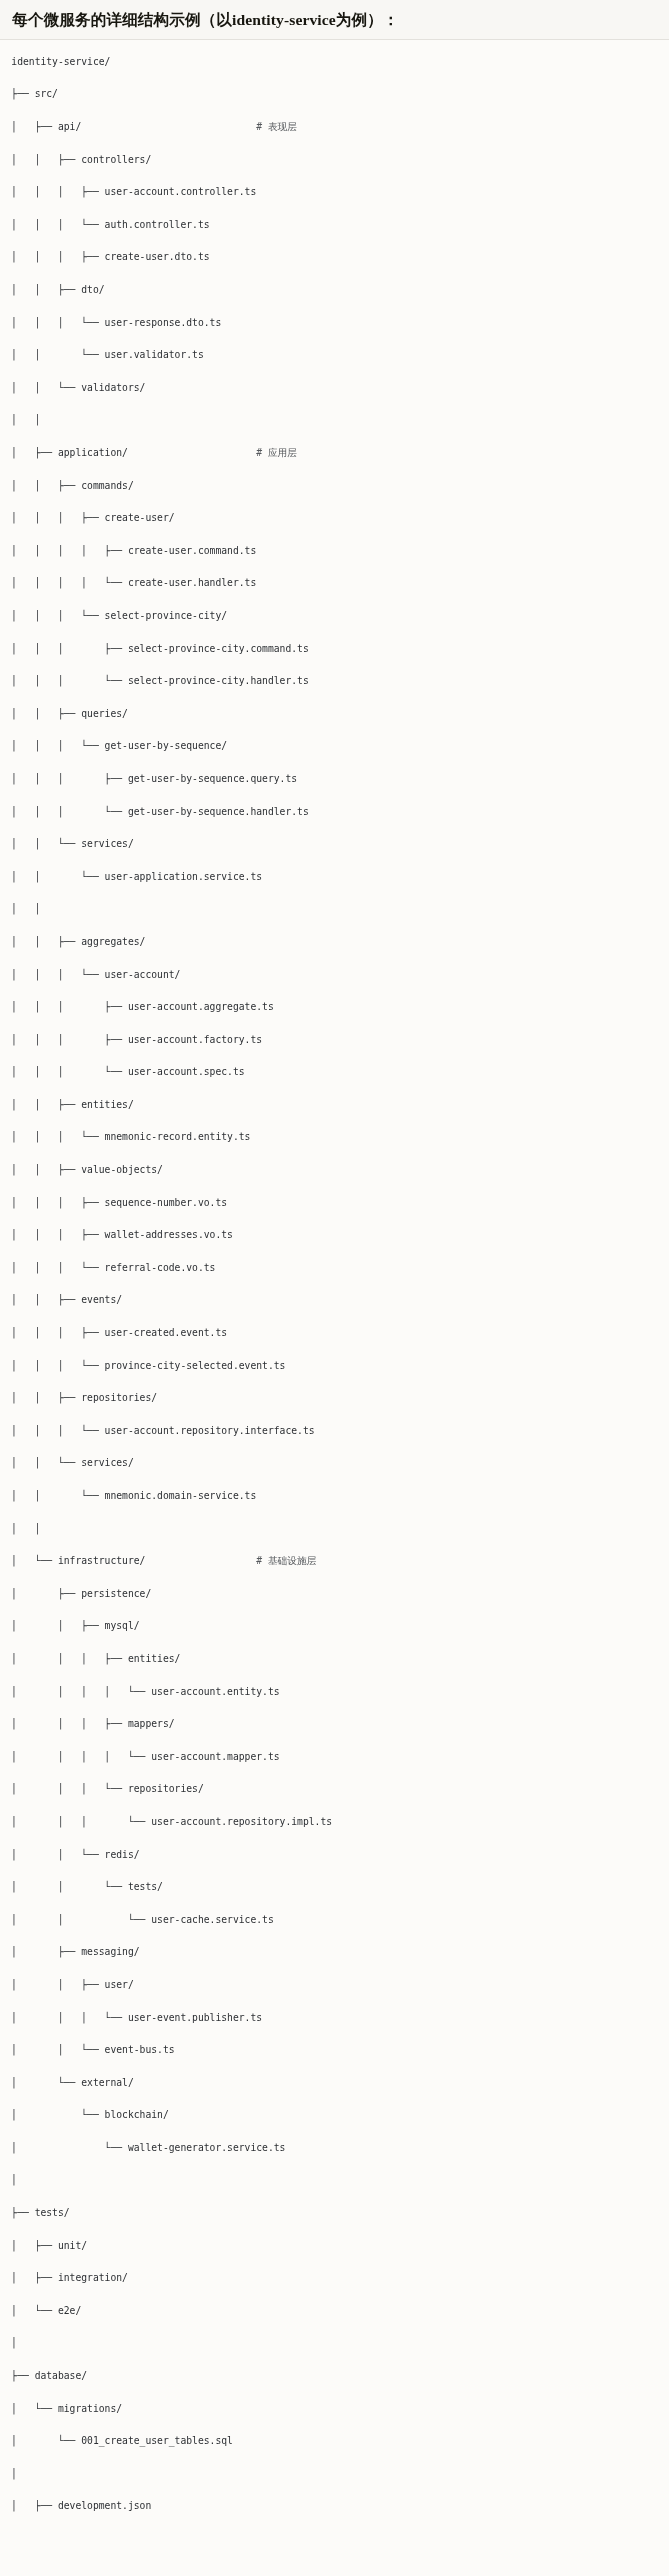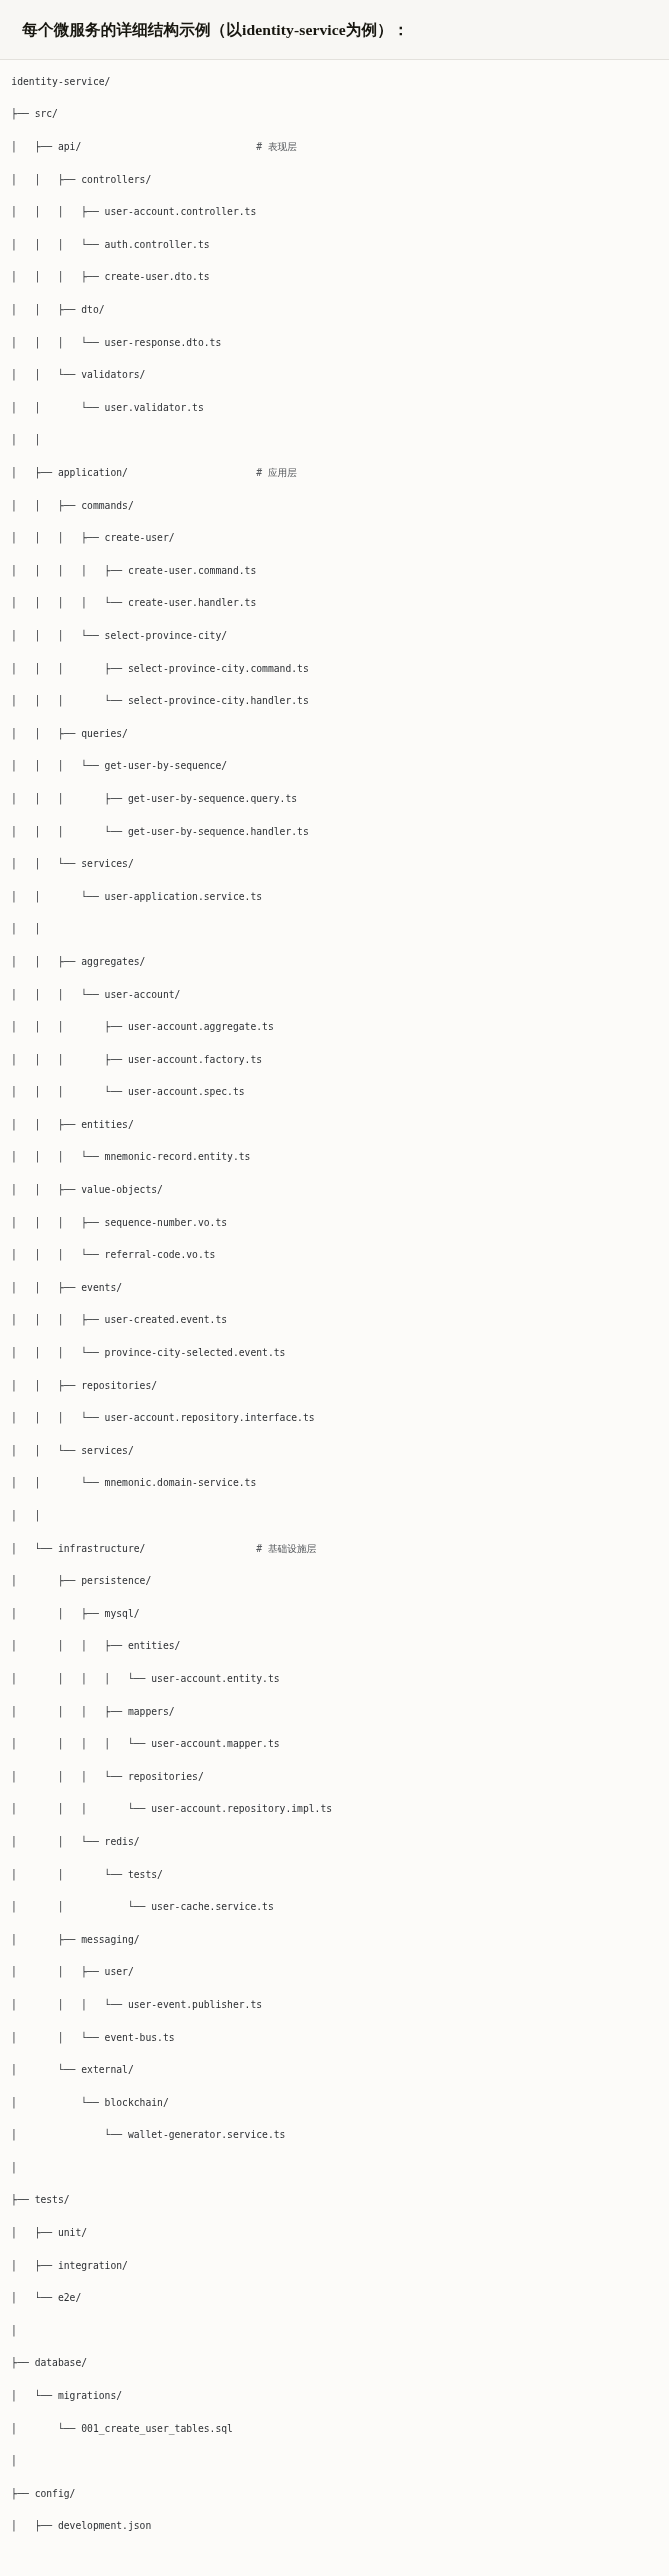--- a/index.html
+++ b/index.html
@@ -23,21 +23,21 @@
     background: #f8f7f4;
     border-bottom: 0.6px solid #e3e1dc;
   }
   .doc-title {
     font-family: "Liberation Serif", serif;
     font-weight: bold;
     font-size: 15.6px;
     line-height: 1.25;
     letter-spacing: 0.1px;
     color: #17160f;
-    margin: 11px;
+    margin: 1px;
   }
   
   .tree-block {
     background: #fcfbf9;
     padding: 13.8px 0 16.3px 5px;
     border-bottom: 0.6px solid #e3e1dc;
   }
   .tree {
     font-family: "DejaVu Sans Mono", "Liberation Mono", monospace;
     font-size: 9.7px;
@@ -69,22 +69,22 @@
   <div class="tree-block">
     <pre class="tree"><span class="tree-row"><span>identity-service/</span></span>
 <span class="tree-row"><span>├── src/</span></span>
 <span class="tree-row"><span>│   ├── api/                              </span><span class="cmt"># 表现层</span></span>
 <span class="tree-row"><span>│   │   ├── controllers/</span></span>
 <span class="tree-row"><span>│   │   │   ├── user-account.controller.ts</span></span>
 <span class="tree-row"><span>│   │   │   └── auth.controller.ts</span></span>
 <span class="tree-row"><span>│   │   │   ├── create-user.dto.ts</span></span>
 <span class="tree-row"><span>│   │   ├── dto/</span></span>
 <span class="tree-row"><span>│   │   │   └── user-response.dto.ts</span></span>
+<span class="tree-row"><span>│   │       └── user.validator.ts</span></span>
 <span class="tree-row"><span>│   │   └── validators/</span></span>
-<span class="tree-row"><span>│   │       └── user.validator.ts</span></span>
 <span class="tree-row"><span>│   │</span></span>
 <span class="tree-row"><span>│   ├── application/                      </span><span class="cmt"># 应用层</span></span>
 <span class="tree-row"><span>│   │   ├── commands/</span></span>
 <span class="tree-row"><span>│   │   │   ├── create-user/</span></span>
 <span class="tree-row"><span>│   │   │   │   ├── create-user.command.ts</span></span>
 <span class="tree-row"><span>│   │   │   │   └── create-user.handler.ts</span></span>
 <span class="tree-row"><span>│   │   │   └── select-province-city/</span></span>
 <span class="tree-row"><span>│   │   │       ├── select-province-city.command.ts</span></span>
 <span class="tree-row"><span>│   │   │       └── select-province-city.handler.ts</span></span>
 <span class="tree-row"><span>│   │   ├── queries/</span></span>
@@ -96,20 +96,21 @@
 <span class="tree-row"><span>│   │</span></span>
 <span class="tree-row"><span>│   │   ├── aggregates/</span></span>
 <span class="tree-row"><span>│   │   │   └── user-account/</span></span>
 <span class="tree-row"><span>│   │   │       ├── user-account.aggregate.ts</span></span>
 <span class="tree-row"><span>│   │   │       ├── user-account.factory.ts</span></span>
 <span class="tree-row"><span>│   │   │       └── user-account.spec.ts</span></span>
 <span class="tree-row"><span>│   │   ├── entities/</span></span>
 <span class="tree-row"><span>│   │   │   └── mnemonic-record.entity.ts</span></span>
 <span class="tree-row"><span>│   │   ├── value-objects/</span></span>
 <span class="tree-row"><span>│   │   │   ├── sequence-number.vo.ts</span></span>
+<span class="tree-row"><span>│   │   │   ├── wallet-addresses.vo.ts</span></span>
 <span class="tree-row"><span>│   │   │   └── referral-code.vo.ts</span></span>
 <span class="tree-row"><span>│   │   ├── events/</span></span>
 <span class="tree-row"><span>│   │   │   ├── user-created.event.ts</span></span>
 <span class="tree-row"><span>│   │   │   └── province-city-selected.event.ts</span></span>
 <span class="tree-row"><span>│   │   ├── repositories/</span></span>
 <span class="tree-row"><span>│   │   │   └── user-account.repository.interface.ts</span></span>
 <span class="tree-row"><span>│   │   └── services/</span></span>
 <span class="tree-row"><span>│   │       └── mnemonic.domain-service.ts</span></span>
 <span class="tree-row"><span>│   │</span></span>
 <span class="tree-row"><span>│   └── infrastructure/                   </span><span class="cmt"># 基础设施层</span></span>
@@ -134,21 +135,20 @@
 <span class="tree-row"><span>│</span></span>
 <span class="tree-row"><span>├── tests/</span></span>
 <span class="tree-row"><span>│   ├── unit/</span></span>
 <span class="tree-row"><span>│   ├── integration/</span></span>
 <span class="tree-row"><span>│   └── e2e/</span></span>
 <span class="tree-row"><span>│</span></span>
 <span class="tree-row"><span>├── database/</span></span>
 <span class="tree-row"><span>│   └── migrations/</span></span>
 <span class="tree-row"><span>│       └── 001_create_user_tables.sql</span></span>
 <span class="tree-row"><span>│</span></span>
-<span class="tree-row"><span>├── config/</span></span>
 <span class="tree-row"><span>│   ├── development.json</span></span>
 
 
 
 
 
 
 
 
 

